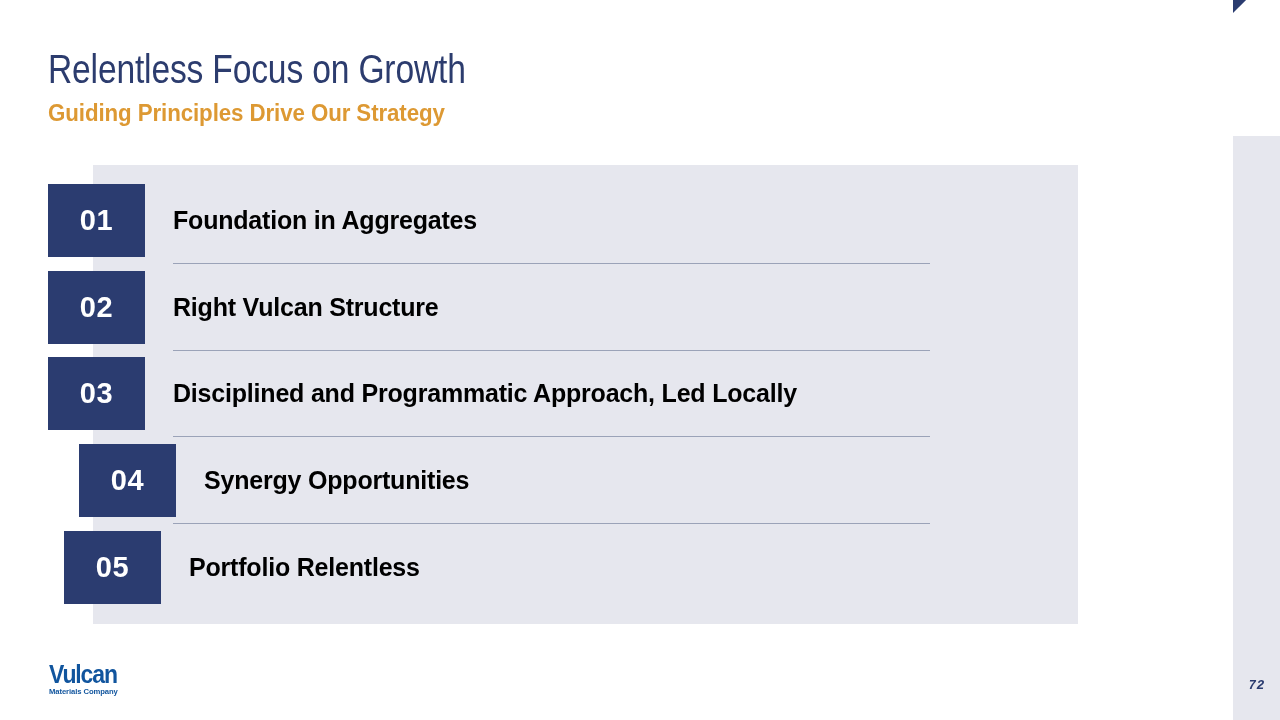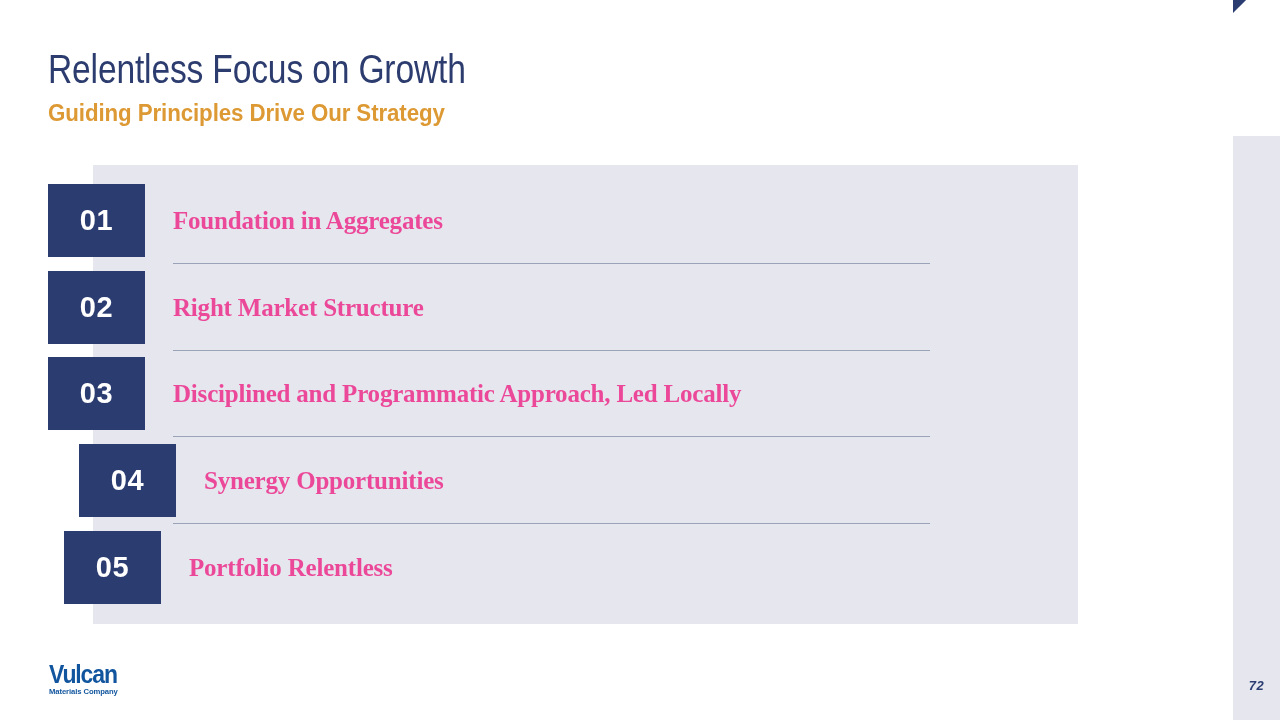--- a/index.html
+++ b/index.html
@@ -56,21 +56,21 @@
     width: 47px;
     height: 160px;
     overflow: hidden;
   }
   #page-number {
     position: absolute;
     left: 1233px;
     top: 678px;
     width: 47px;
     text-align: center;
-    font-family: Liberation Sans, sans-serif;
+    font-family: Liberation Mono, monospace;
     font-style: italic;
     font-weight: bold;
     font-size: 13px;
     color: #2b3c70;
     letter-spacing: 0.5px;
   }
 
   
   #slide-title {
     position: absolute;
@@ -136,24 +136,23 @@
   }
   .principle-label {
     position: absolute;
     left: 173px;
     top: 0;
     height: 73px;
     display: flex;
     align-items: center;
     font-size: 25px;
     font-weight: bold;
-    color: #ec4899;
+    color: #000000;
     letter-spacing: -0.2px;
     white-space: nowrap;
-    font-family: Liberation Serif, serif;
   }
   .row-divider {
     position: absolute;
     left: 173px;
     width: 757px;
     height: 1px;
     background: #9ba3b8;
   }
 
   
@@ -209,21 +208,21 @@
       <span class="principle-number">01</span>
     </div>
     <div class="principle-label">Foundation in Aggregates</div>
   </div>
   <div class="row-divider" style="top:263px;"></div>
 
   <div class="principle-row" style="top:271px;padding-left:8px;">
     <div class="principle-number-box">
       <span class="principle-number">02</span>
     </div>
-    <div class="principle-label">Right Market Structure</div>
+    <div class="principle-label">Right Vulcan Structure</div>
   </div>
   <div class="row-divider" style="top:350px;"></div>
 
   <div class="principle-row" style="top:357px;">
     <div class="principle-number-box">
       <span class="principle-number">03</span>
     </div>
     <div class="principle-label">Disciplined and Programmatic Approach, Led Locally</div>
   </div>
   <div class="row-divider" style="top:436px;"></div>

